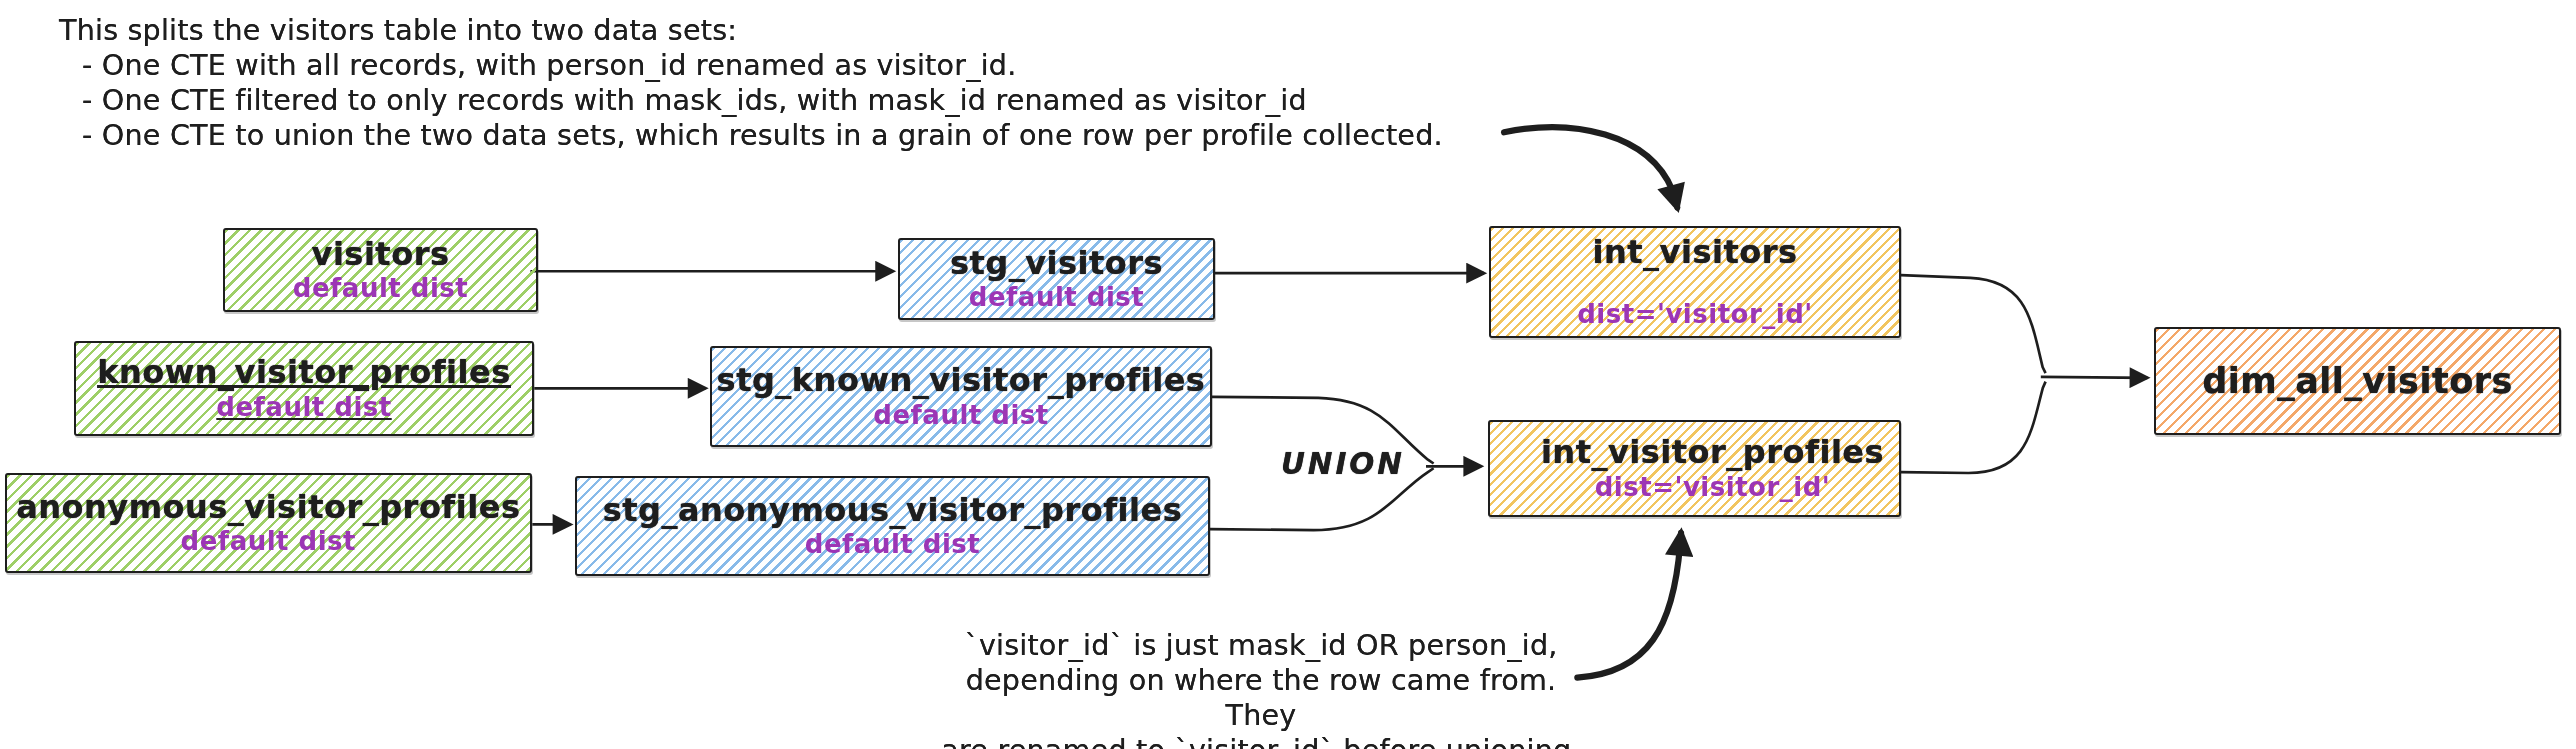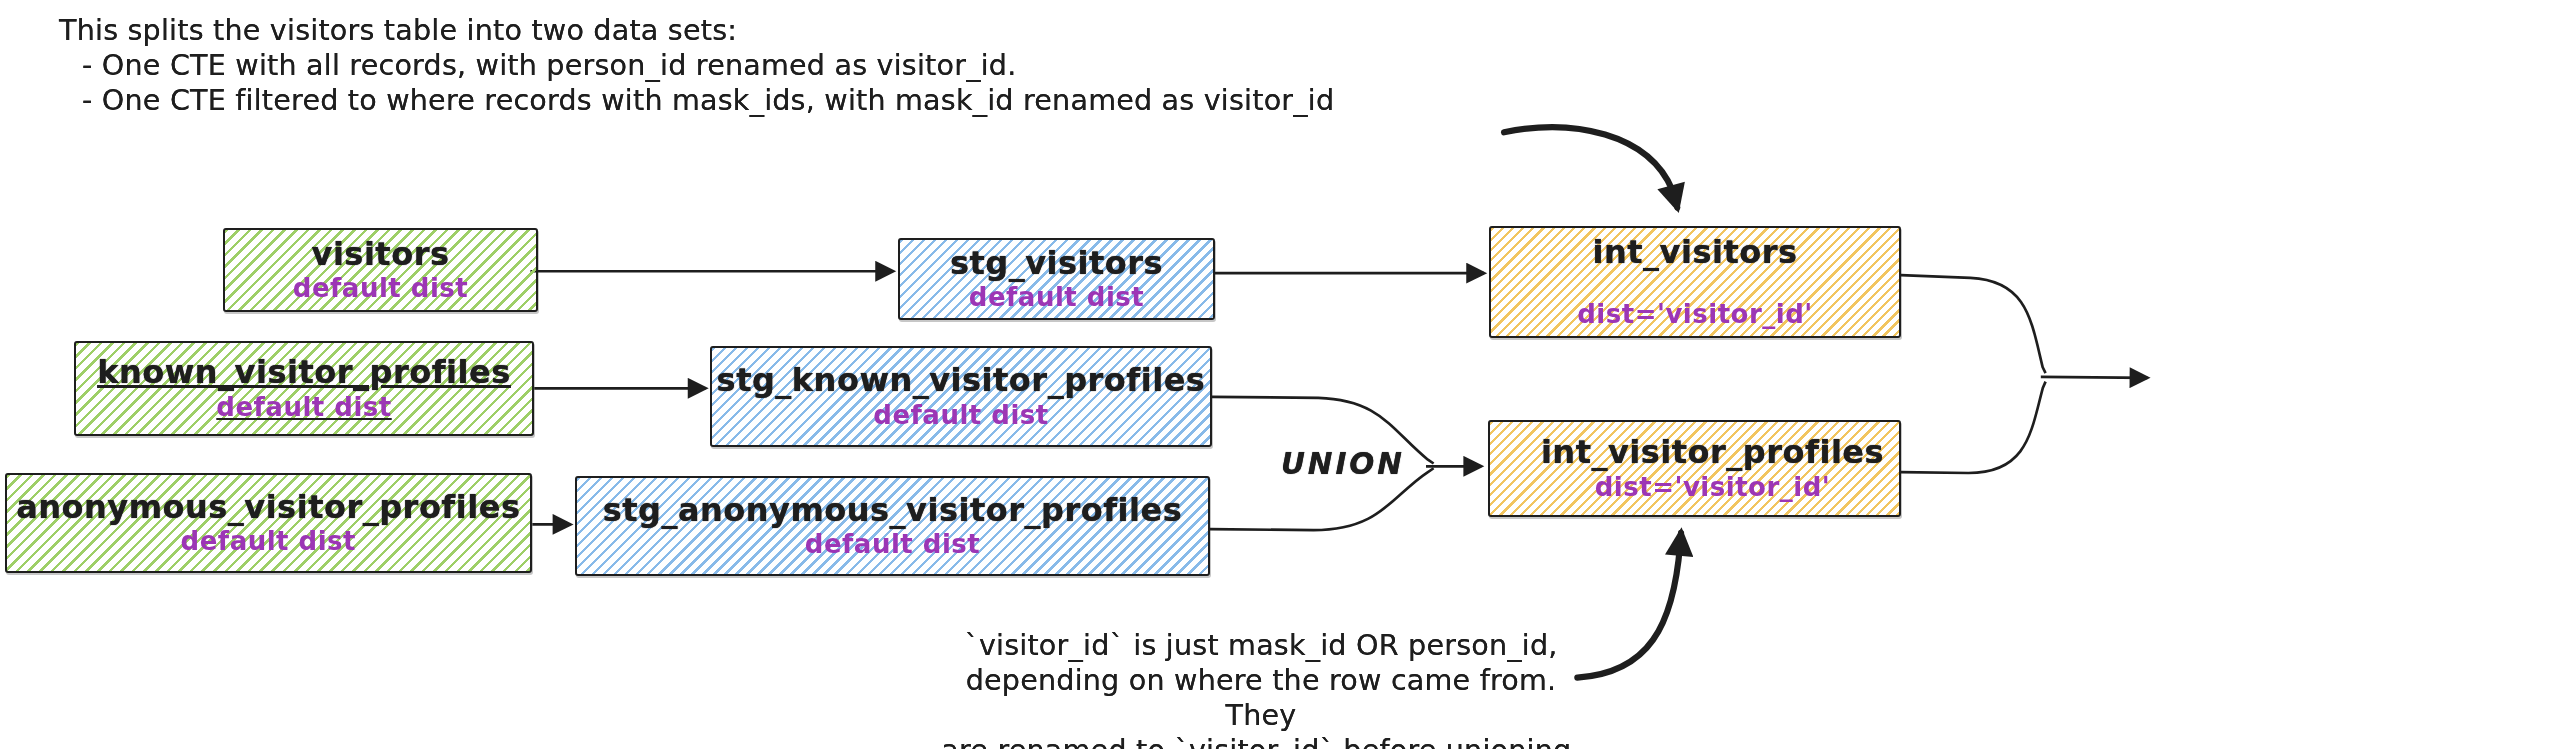--- a/index.html
+++ b/index.html
@@ -77,21 +77,22 @@
     <path class="edge" d="M 2144 396 L 2256 397" marker-end="url(#ah)"></path>
 
     <path class="edge thick" d="M 1580 139 C 1652 124 1732 140 1757 200 L 1762 218" marker-end="url(#ahBig)"></path>
     <path class="edge thick" d="M 1657 712 C 1732 707 1758 658 1765 572 L 1766 560" marker-end="url(#ahBig)"></path>
   </svg>
 
   <div id="ann-top" class="ann">
     <div>This splits the visitors table into two data sets:</div>
     <div class="bullets">
       <div>- One CTE with all records, with person_id renamed as visitor_id.</div>
-      <div>- One CTE filtered to where records with mask_ids, with mask_id renamed as visitor_id</div>
+      <div>- One CTE filtered to only records with mask_ids, with mask_id renamed as visitor_id</div>
+      <div>- One CTE to union the two data sets, which results in a grain of one row per profile collected.</div>
     </div>
   </div>
 
   <div class="node green" style="left:223px;top:228px;width:315px;height:84px;">
     <div class="node-title">visitors</div>
     <div class="node-sub">default dist</div>
   </div>
 
   <div class="node blue" style="left:898px;top:238px;width:317px;height:82px;">
     <div class="node-title">stg_visitors</div>
@@ -121,20 +122,23 @@
   <div class="node blue" style="left:575px;top:476px;width:635px;height:100px;">
     <div class="node-title">stg_anonymous_visitor_profiles</div>
     <div class="node-sub">default dist</div>
   </div>
 
   <div class="node yellow" style="left:1488px;top:420px;width:413px;height:97px;padding-left:36px;">
     <div class="node-title">int_visitor_profiles</div>
     <div class="node-sub">dist='visitor_id'</div>
   </div>
 
+  <div class="node orange single" style="left:2154px;top:327px;width:407px;height:108px;">
+    <div class="node-title">dim_all_visitors</div>
+  </div>
 
   <div id="union-label">UNION</div>
 
   <div id="ann-bottom" class="ann">
     <div>`visitor_id` is just mask_id OR person_id,</div>
     <div>depending on where the row came from. They</div>
     <div>are renamed to `visitor_id` before unioning.</div>
   </div>
 
 </div>

